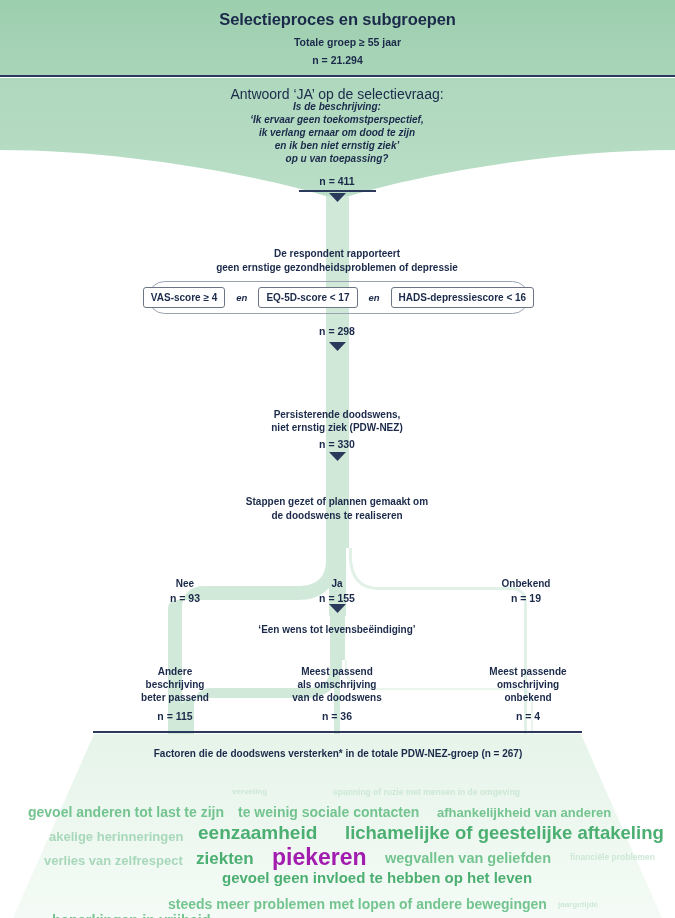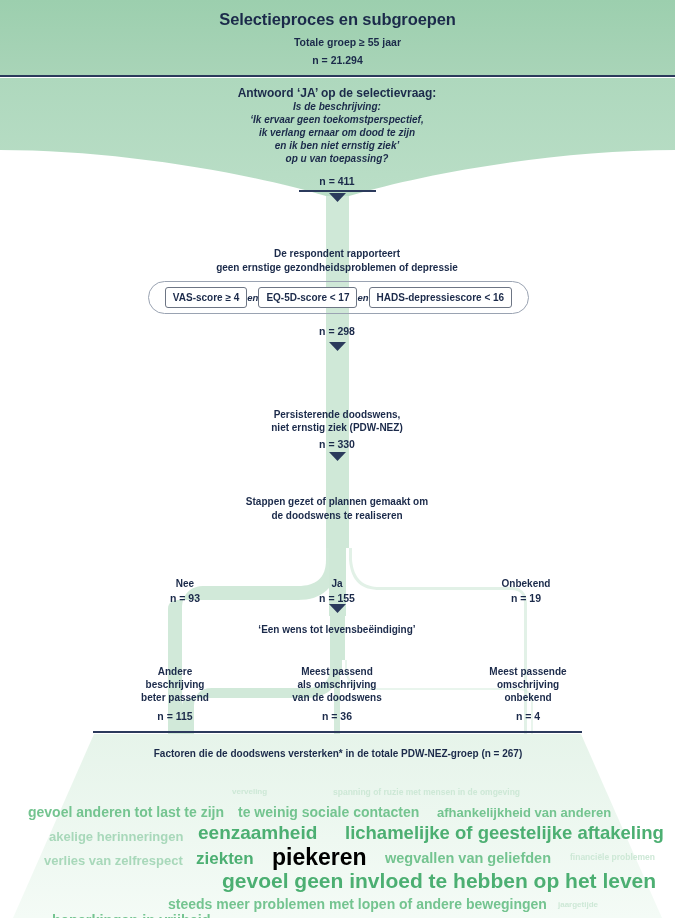--- a/index.html
+++ b/index.html
@@ -11,29 +11,29 @@
   #stage{position:absolute;left:0;top:0;width:675px;height:918px;}
   #flowsvg{position:absolute;left:0;top:0;width:675px;height:918px;}
   .layer{position:absolute;left:0;top:0;width:675px;height:918px;pointer-events:none;}
   .layer > *{pointer-events:auto;}
 
   .tx{position:absolute;text-align:center;line-height:1.22;}
 
   .title{font-size:16.5px;font-weight:bold;letter-spacing:-0.1px;}
   .sub{font-size:10.5px;font-weight:bold;padding-left:10px;}
   .nlab{font-size:10.5px;font-weight:bold;}
-  .qhead{font-size:12px;font-weight:bold;}
+  .qhead{font-size:14px;font-weight:normal;}
   .qitalic{font-size:10px;font-style:italic;font-weight:bold;}
   .step{font-size:10px;font-weight:bold;}
   .branch{font-size:10px;font-weight:bold;}
   .foot{font-size:10px;font-weight:bold;}
 
   .critwrap{
     position:absolute;border:1.1px solid #9aa3b2;border-radius:18px;
-    display:flex;align-items:center;justify-content:center;
+    display:flex;align-items:center;justify-content:center;gap:11px;
     background:transparent;
   }
   .critbox{
     border:1.1px solid #6d7584;border-radius:3px;
     padding:4px 7px;font-size:10px;font-weight:bold;
     background:#ffffff;white-space:nowrap;
   }
   .critand{font-size:9.5px;font-style:italic;font-weight:bold;}
 
   .rule{position:absolute;height:2px;background:#2b3a5c;}
@@ -193,22 +193,22 @@
       <div class="w" style="left: 232px; top: 8px; font-size: 8px; color: rgb(205, 232, 214);">verveling</div>
       <div class="w" style="left: 333px; top: 8px; font-size: 8.5px; color: rgb(205, 232, 214);">spanning of ruzie met mensen in de omgeving</div>
       <div class="w" style="left: 28px; top: 25px; font-size: 14px; color: rgb(116, 196, 144);">gevoel anderen tot last te zijn</div>
       <div class="w" style="left: 238px; top: 25px; font-size: 14px; color: rgb(116, 196, 144);">te weinig sociale contacten</div>
       <div class="w" style="left: 437px; top: 26px; font-size: 13px; color: rgb(116, 196, 144);">afhankelijkheid van anderen</div>
       <div class="w" style="left: 49px; top: 50px; font-size: 13px; color: rgb(168, 216, 186);">akelige herinneringen</div>
       <div class="w" style="left: 198px; top: 43px; font-size: 19px; color: rgb(76, 175, 114);">eenzaamheid</div>
       <div class="w" style="left: 345px; top: 44px; font-size: 18.5px; color: rgb(76, 175, 114);">lichamelijke of geestelijke aftakeling</div>
       <div class="w" style="left: 44px; top: 74px; font-size: 13px; color: rgb(168, 216, 186);">verlies van zelfrespect</div>
       <div class="w" style="left: 196px; top: 70px; font-size: 17px; color: rgb(76, 175, 114);">ziekten</div>
-      <div class="w" style="left: 272px; top: 66px; font-size: 23px; color: #000000;">piekeren</div>
+      <div class="w" style="left: 272px; top: 66px; font-size: 23px; color: #a21caf;">piekeren</div>
       <div class="w" style="left: 385px; top: 71px; font-size: 14.5px; color: rgb(116, 196, 144);">wegvallen van geliefden</div>
       <div class="w" style="left: 570px; top: 73px; font-size: 8.5px; color: rgb(205, 232, 214);">financiële problemen</div>
       <div class="w" style="left: 52px; top: 94px; font-size: 14.5px; color: rgb(116, 196, 144); margin-top: 39px;">beperkingen in vrijheid</div>
-      <div class="w" style="left: 222px; top: 90px; font-size: 21px; color: rgb(76, 175, 114);">gevoel geen invloed te hebben op het leven</div>
+      <div class="w" style="left: 222px; top: 90px; font-size: 15px; color: rgb(76, 175, 114);">gevoel geen invloed te hebben op het leven</div>
       <div class="w" style="left: 168px; top: 117px; font-size: 14px; color: rgb(116, 196, 144);">steeds meer problemen met lopen of andere bewegingen</div>
       <div class="w" style="left: 558px; top: 121px; font-size: 8px; color: rgb(205, 232, 214);">jaargetijde</div>
     </div>
 
 </div>
 
 </body></html>

